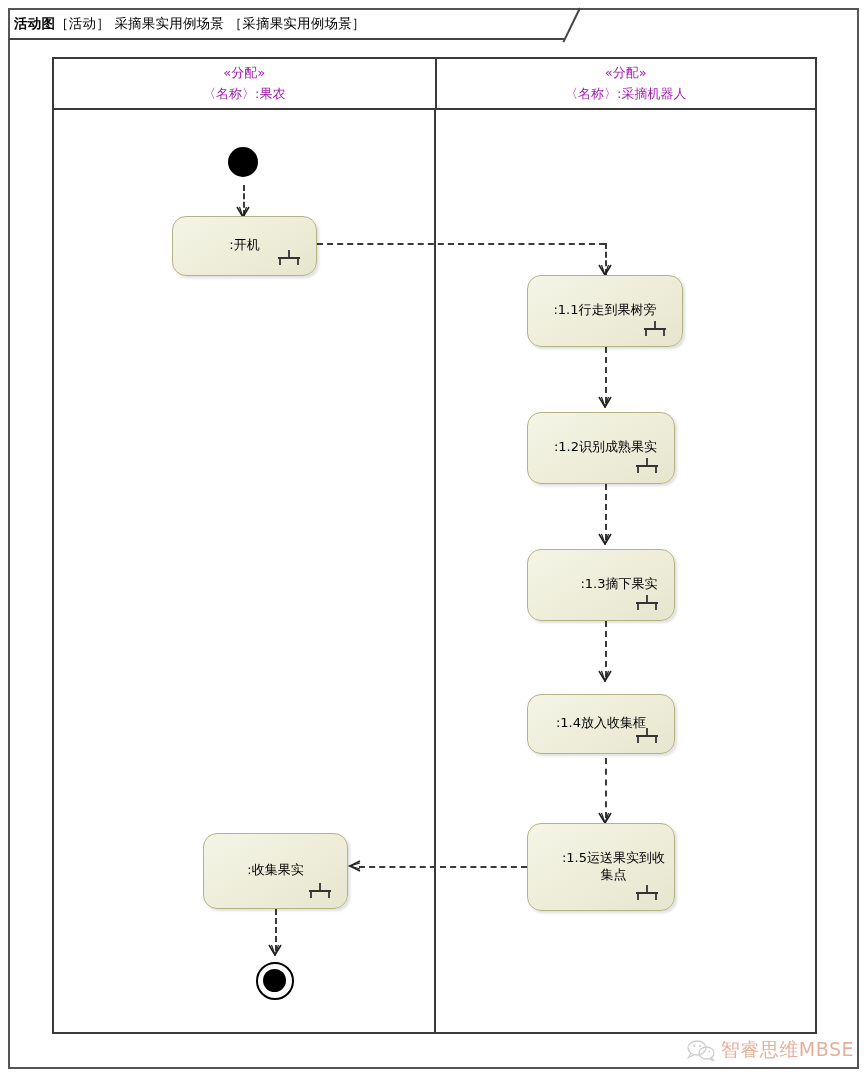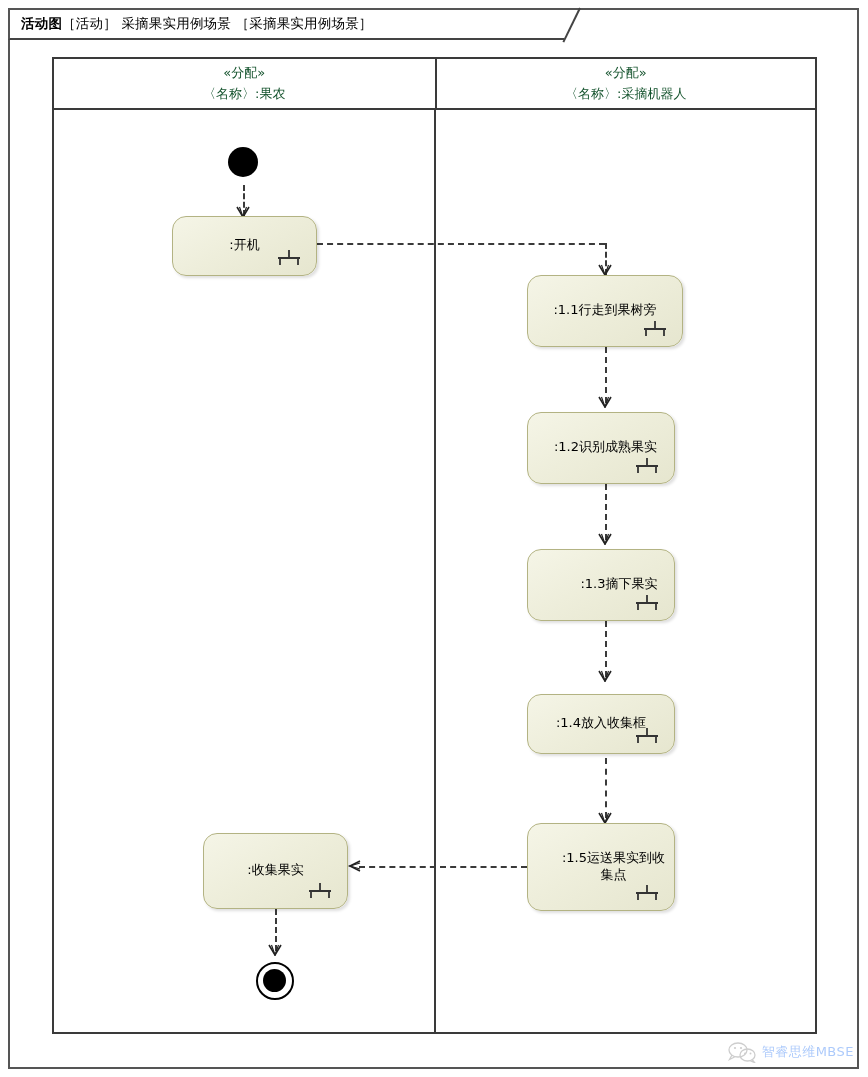--- a/index.html
+++ b/index.html
@@ -35,21 +35,21 @@
     top: 8px;
     width: 556px;
     height: 32px;
     box-sizing: border-box;
     border-top: 2px solid #555555;
     border-left: 2px solid #555555;
     border-bottom: 2px solid #444444;
     background: #ffffff;
     display: flex;
     align-items: center;
-    padding-left: 11px;
+    padding-left: 4px;
     overflow: visible;
   }
   .title-tab::after {
     content: "";
     position: absolute;
     right: -17px;
     top: -2px;
     width: 2px;
     height: 38px;
     background: #444444;
@@ -88,21 +88,21 @@
     box-sizing: border-box;
   }
   .lane-head {
     flex: 1 1 50%;
     display: flex;
     flex-direction: column;
     align-items: center;
     justify-content: center;
     box-sizing: border-box;
     font-size: 13px;
-    color: #14532d;
+    color: #a21caf;
     line-height: 1.55;
   }
   .lane-head.second {
     border-left: 2px solid #3a3a3a;
   }
   .lane-divider {
     position: absolute;
     left: 50%;
     top: 51px;
     width: 2px;
@@ -192,22 +192,22 @@
     position: absolute;
     right: 14px;
     bottom: 14px;
     display: flex;
     align-items: center;
     gap: 5px;
     opacity: 0.42;
     user-select: none;
   }
   .watermark-text {
-    font-size: 13px;
-    color: #3b82f6;
+    font-size: 19px;
+    color: #c2410c;
     letter-spacing: 0.5px;
   }
 </style>
 </head>
 <body>
 
 <div id="canvas">
 
   <div class="frame"></div>
 

